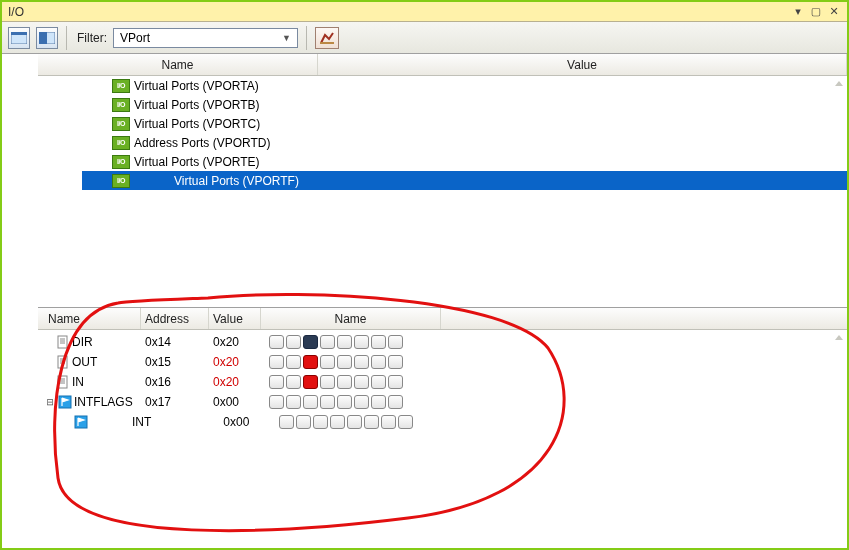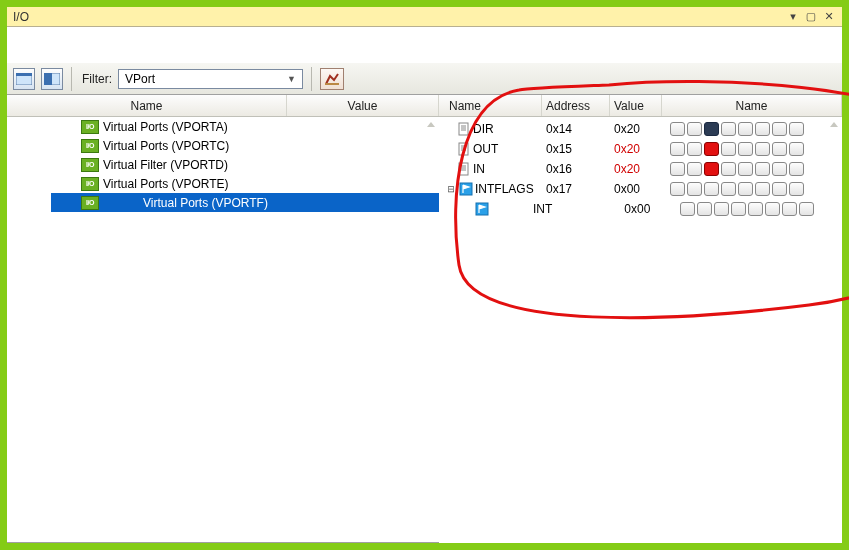--- a/index.html
+++ b/index.html
@@ -1,31 +1,31 @@
 <!DOCTYPE html>
 <html><head>
 <meta charset="utf-8">
 <style>
   * { box-sizing: border-box; margin: 0; padding: 0; font-family: "Segoe UI", Tahoma, sans-serif; font-size: 12px; }
   body { background: #fff; }
-  .panel { width: 849px; height: 550px; border: 7px solid #84cc16; display: flex; flex-direction: column; position: relative; }
+  .panel { width: 849px; height: 550px; border: 2px solid #84cc16; display: flex; flex-direction: column; position: relative; }
   .titlebar { background: #fff2aa; height: 20px; display: flex; align-items: center; padding: 0 4px; border-bottom: 1px solid #b8b090; }
   .titlebar-title { flex: 1; font-size: 12px; color: #333; padding-left: 2px; }
   .titlebar-btns { display: flex; gap: 0; }
   .titlebar-btns span { width: 18px; text-align: center; color: #444; cursor: default; font-size: 11px; }
-  .toolbar { background: linear-gradient(#f6f6f2, #e7e7df); height: 32px; display: flex; align-items: center; padding: 2px 6px; gap: 6px; border-bottom: 1px solid #a0a0a0; margin-top: 36px; }
+  .toolbar { background: linear-gradient(#f6f6f2, #e7e7df); height: 32px; display: flex; align-items: center; padding: 2px 6px; gap: 6px; border-bottom: 1px solid #a0a0a0; }
   .tb-btn { width: 22px; height: 22px; border: 1px solid #7a8aa0; background: linear-gradient(#fdfdfd, #d7e4f2); display: flex; align-items: center; justify-content: center; }
   .filter-label { color: #222; padding-left: 2px; }
   .filter-combo { width: 185px; height: 20px; border: 1px solid #7a8aa0; background: #fff; display: flex; align-items: center; padding: 0 6px; justify-content: space-between; text-align: right; }
   .filter-combo .caret { font-size: 9px; color: #555; }
   .divider { width: 1px; height: 24px; background: #b8b8b0; margin: 0 2px; }
   .highlight-btn { width: 24px; height: 22px; border: 1px solid #a08070; background: linear-gradient(#fdf8f4,#f0e0d4); display:flex; align-items:center; justify-content:center; }
   .highlight-btn svg { display:block; }
 
-  .split { flex: 1; display: flex; flex-direction: row; min-height: 0; }
+  .split { flex: 1; display: flex; flex-direction: column; min-height: 0; margin-left: 36px; }
   .top-pane { flex: 1; min-height: 0; display: flex; flex-direction: column; border-bottom: 1px solid #a0a0a0; }
   .bottom-pane { height: 240px; display: flex; flex-direction: column; position: relative; }
 
   .col-headers { background: linear-gradient(#fdfdfd, #eceae3); border-bottom: 1px solid #c0c0b8; height: 22px; display: flex; }
   .col-headers .col { border-right: 1px solid #d6d6ce; display:flex; align-items:center; justify-content:center; color:#222; }
   .top-c1 { flex: 0 0 280px; }
   .top-c2 { flex: 1; }
 
   .tree { background:#fff; flex:1; overflow:auto; padding-top:0; position:relative;padding-left:44px; }
   .tree-row { height:19px; display:flex; align-items:center; padding-left:30px; gap:4px; }
@@ -114,25 +114,29 @@
           <svg width="12" height="12">
               <path d="M2 8 L6 3 L10 8 Z" fill="#c8c8c0"></path>
             </svg>
         </div>
       <div class="tree-row">
             <span class="io-icon">I/O</span>
             <span>Virtual Ports (VPORTA)</span>
           </div>
           <div class="tree-row">
             <span class="io-icon">I/O</span>
+            <span>Virtual Ports (VPORTB)</span>
+          </div>
+          <div class="tree-row">
+            <span class="io-icon">I/O</span>
             <span>Virtual Ports (VPORTC)</span>
           </div>
           <div class="tree-row">
             <span class="io-icon">I/O</span>
-            <span>Virtual Filter (VPORTD)</span>
+            <span>Address Ports (VPORTD)</span>
           </div>
           <div class="tree-row">
             <span class="io-icon">I/O</span>
             <span>Virtual Ports (VPORTE)</span>
           </div>
           <div class="tree-row selected">
             <span class="io-icon">I/O</span>
             <span>Virtual Ports (VPORTF)</span>
           </div>
         </div>

